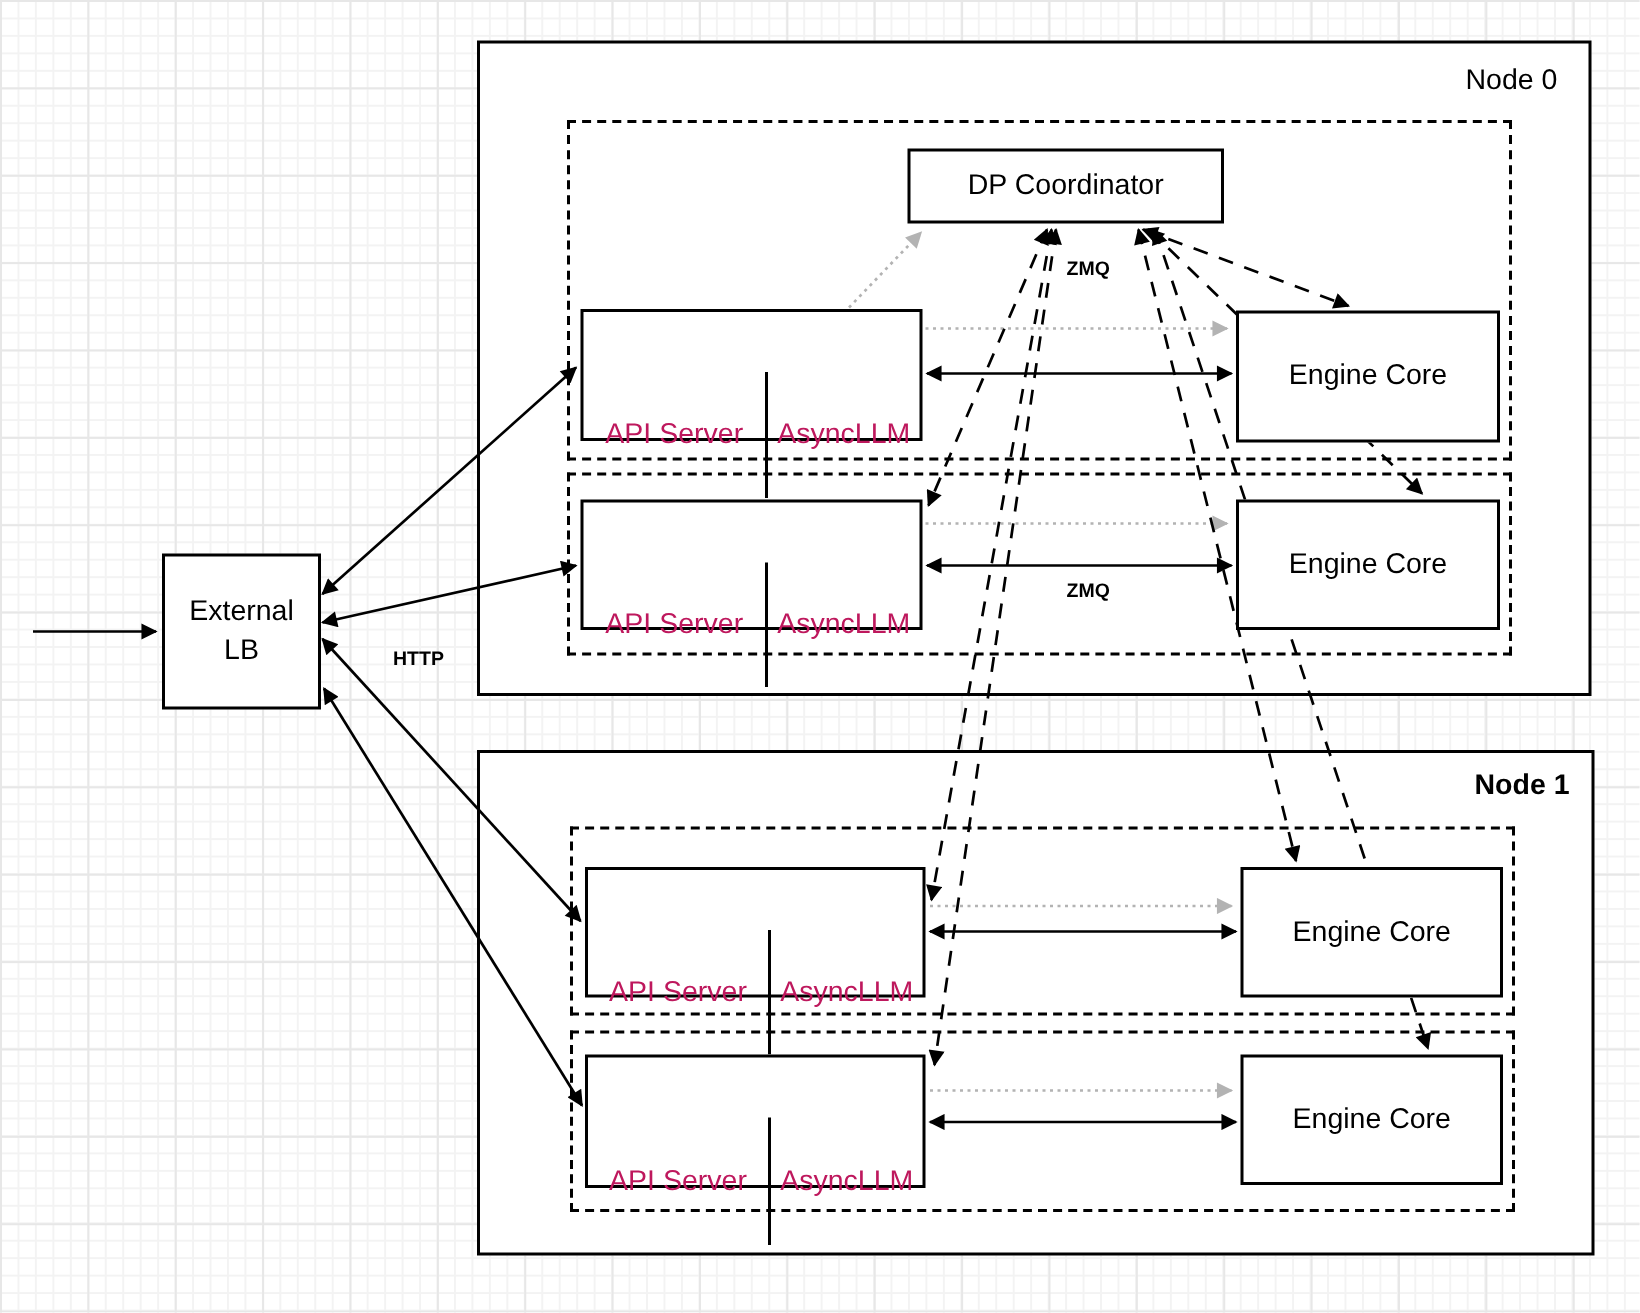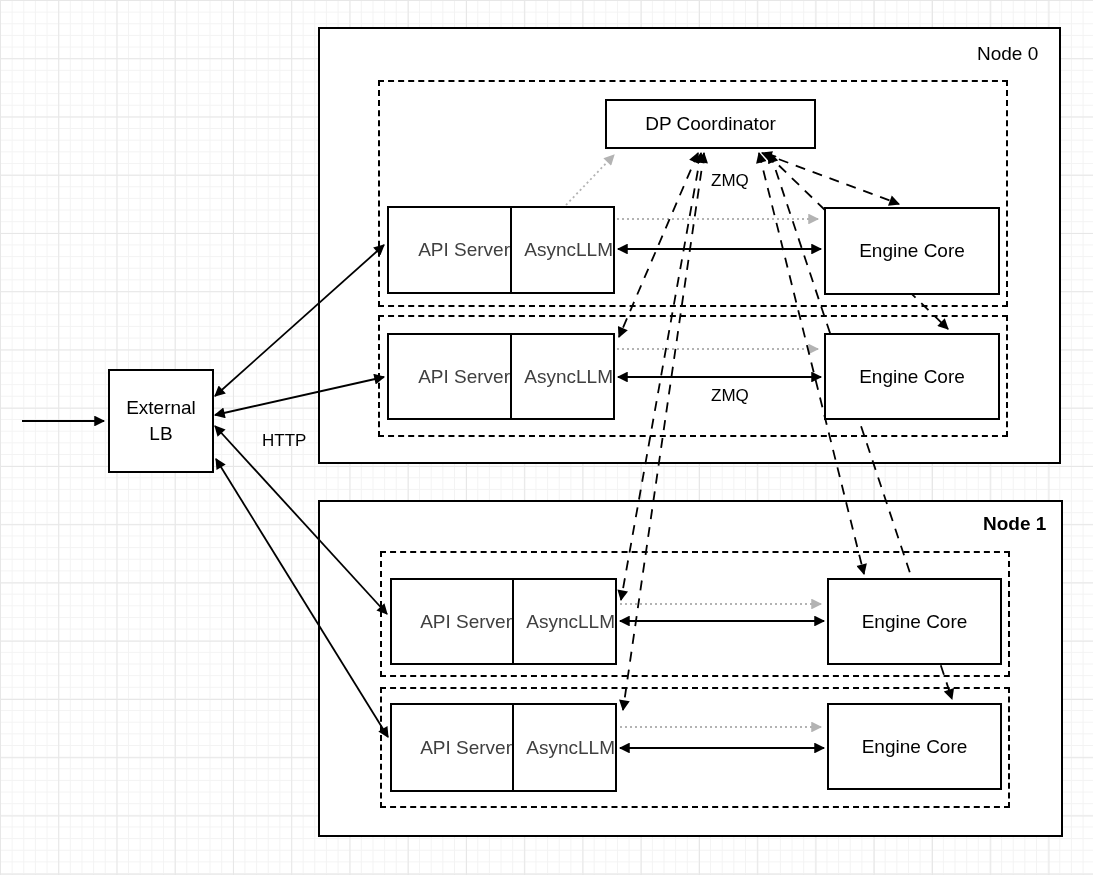--- a/index.html
+++ b/index.html
@@ -49,29 +49,30 @@
   }
   .combo{
     position:absolute;
     background:#ffffff;
     border:2px solid #000;
     box-sizing:border-box;
     z-index:5;
     display:flex;
   }
   .combo .cell{
-    display:flex;align-items:center;justify-content:flex-end;
-    font-size:19px;color:#404040;height:100%;box-sizing:border-box;
+    display:flex;align-items:center;justify-content:center;
+    font-size:19px;color:#be185d;height:100%;box-sizing:border-box;margin-top:40px;
   }
   .combo .cell.first{border-right:2px solid #000;}
   .edge-label{
     position:absolute;
-    font-size:17px;color:#000;
+    font-size:13px;color:#000;
     z-index:6;
     background:transparent;
+    font-weight:bold;
   }
   #edges{
     position:absolute;left:0;top:0;
     z-index:4;
   }
   line.sol{stroke:#000;stroke-width:1.8;}
   line.dsh{stroke:#000;stroke-width:1.8;stroke-dasharray:10 8;}
   line.dot{stroke:#b3b3b3;stroke-width:1.8;stroke-dasharray:2 3;}
 </style>
 </head>

